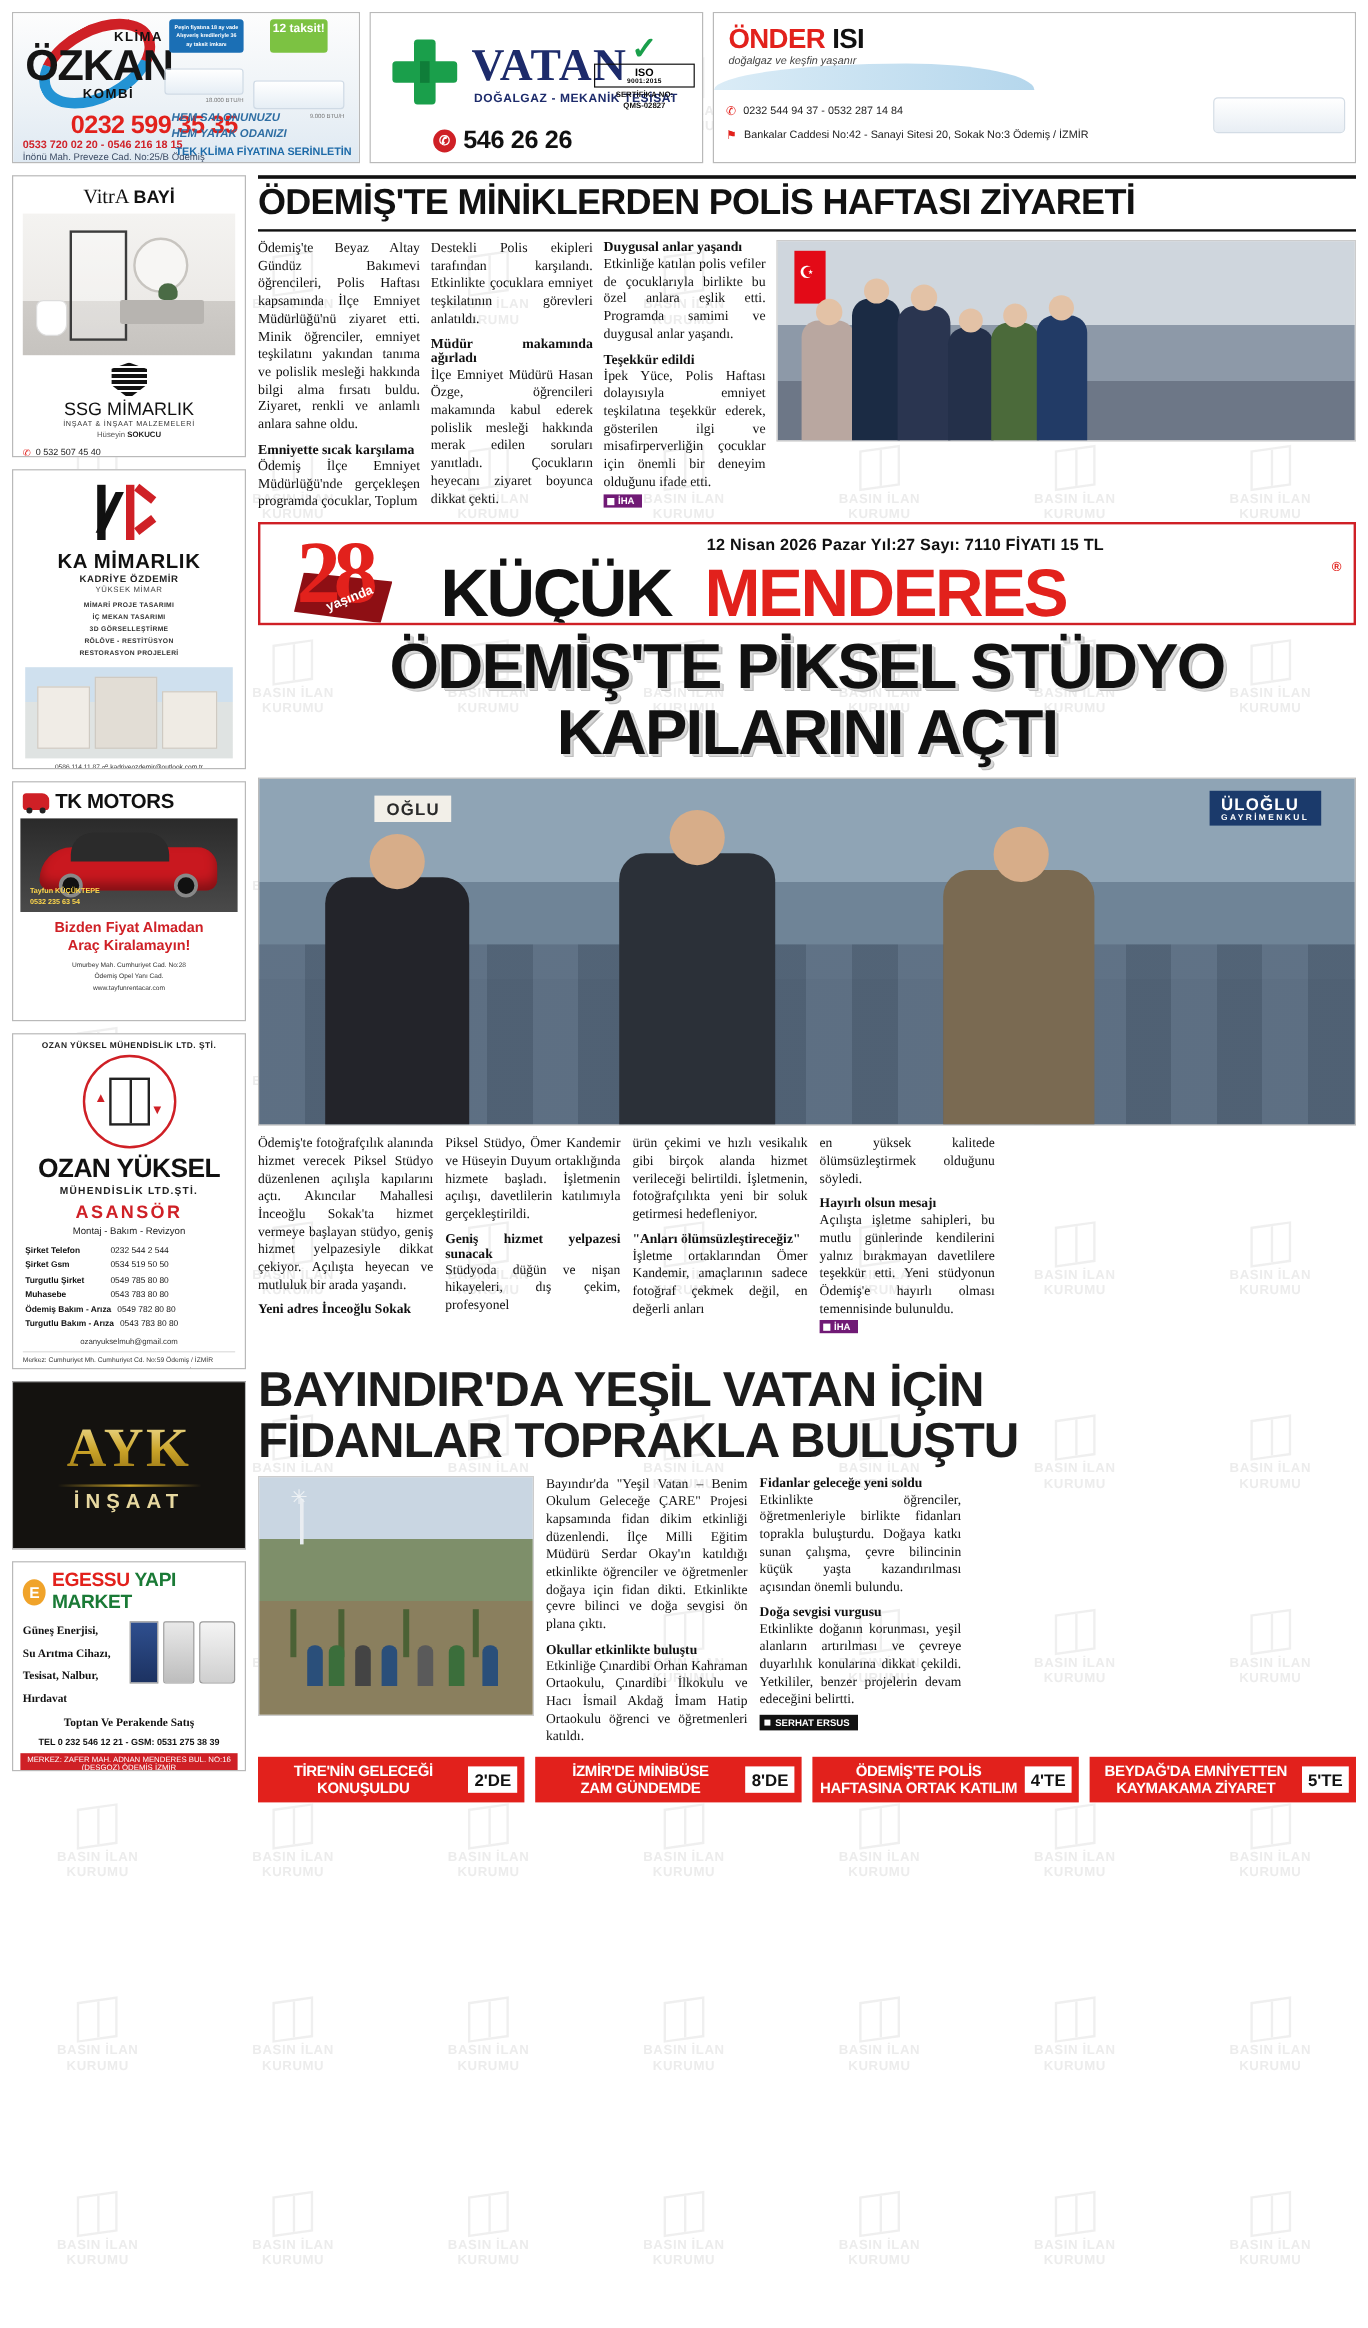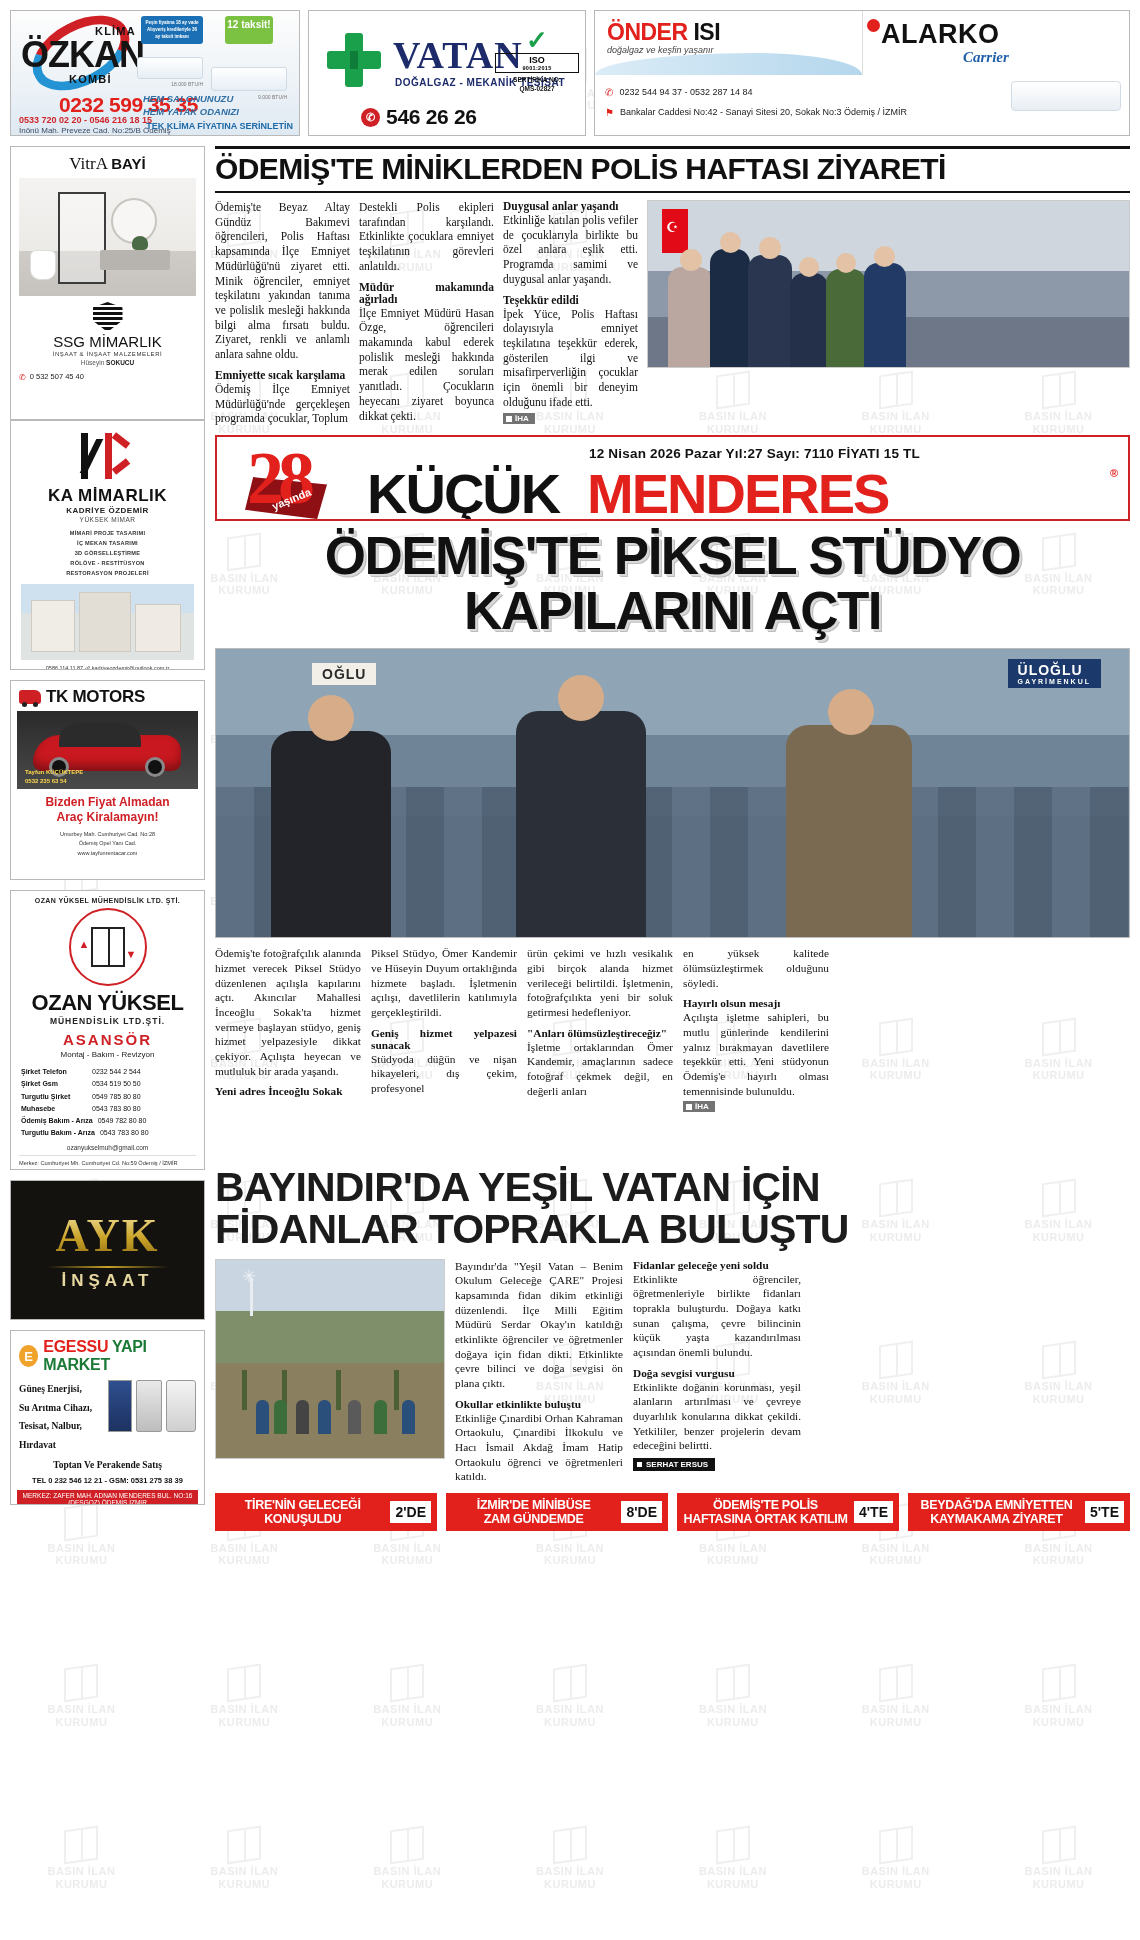--- a/index.html
+++ b/index.html
@@ -114,21 +114,21 @@
   .onder-l1{ top:76px; }
   .onder-l2{ top:96px; }
   .pin{ color:#e2211c; font-size:10px; }
 
   
   .main { display: flex; gap: 10px; margin-top: 10px; }
   .leftcol { width: 195px; flex: none; }
   .rightcol { flex: 1; }
 
   
-  .ad-ssg { height: 274px; }
+  .ad-ssg { height: 235px; margin-bottom: 10px; }
   .ssg-vitra{ text-align:center; padding:7px 0 4px; font:400 17px "Liberation Serif",serif; color:#111; }
   .ssg-vitra b{ font-family:"Liberation Sans",sans-serif; font-weight:900; font-size:15px; }
   .ssg-photo{ margin:0 8px; height:118px; background:
       linear-gradient(180deg,#f4f3f1 0%,#eceae7 62%,#cfccc8 62%,#c6c3bf 100%); position:relative; overflow:hidden; }
   .ssg-photo .mirror{ position:absolute; left:52%; top:20px; width:46px; height:46px; border-radius:50%; border:2px solid #c8c5c0; background:#f7f6f4; }
   .ssg-photo .vanity{ position:absolute; left:46%; top:72px; width:70px; height:20px; background:#b7b4b0; border-radius:2px; }
   .ssg-photo .glass{ position:absolute; left:22%; top:14px; width:48px; height:92px; border:2px solid #3c3c3c; background:rgba(255,255,255,.35); }
   .ssg-photo .wc{ position:absolute; left:6%; top:72px; width:26px; height:30px; background:#fff; border-radius:6px 6px 10px 10px; border:1px solid #ddd; }
   .ssg-photo .plant{ position:absolute; left:64%; top:58px; width:16px; height:14px; background:#4a6b45; border-radius:50% 50% 30% 30%; }
   .ssg-shield{ width:30px; height:30px; margin:6px auto 1px;
@@ -237,21 +237,21 @@
   .p-flag{ position:absolute; left:14px; top:8px; width:26px; height:44px; background:#e30a17; }
   .p-flag::after{ content:"☪"; position:absolute; left:4px; top:10px; color:#fff; font-size:14px; }
   .p-fig{ position:absolute; bottom:0; border-radius:14px 14px 0 0; }
   .p-f1{ left:20px; width:44px; height:100px; background:#b9a7a0; }
   .p-f2{ left:62px; width:40px; height:118px; background:#1b2b44; }
   .p-f3{ left:100px; width:44px; height:112px; background:#2a3550; }
   .p-f4{ left:142px; width:38px; height:94px; background:#24304a; }
   .p-f5{ left:178px; width:40px; height:98px; background:#4b6a3a; }
   .p-f6{ left:216px; width:42px; height:104px; background:#223b66; }
   .p-head{ position:absolute; border-radius:50%; background:#e3c2a6; }
-  .ihabadge{ display:inline-block; background:#737373; color:#fff; font:700 8px "Liberation Sans",sans-serif; padding:1px 6px 1px 12px; position:relative; }
+  .ihabadge{ display:inline-block; background:#701a75; color:#fff; font:700 8px "Liberation Sans",sans-serif; padding:1px 6px 1px 12px; position:relative; }
   .ihabadge::before{ content:""; position:absolute; left:3px; top:3px; width:6px; height:6px; background:#fff; }
 
   
   .masthead{ border:2px solid #cf2026; margin-top:9px; height:86px; position:relative; overflow:hidden; background:#fff; }
   .mh-dateline{ position:absolute; left:372px; top:9px; font:700 13.5px "Liberation Sans",sans-serif; color:#111; letter-spacing:.2px; }
   .mh-28{ position:absolute; left:30px; top:4px; font:900 74px "Liberation Serif",serif; color:#e2211c; letter-spacing:-6px; line-height:1; }
   .mh-yas{ position:absolute; left:54px; top:56px; font:700 11px "Liberation Sans",sans-serif; color:#fff; transform:rotate(-22deg); }
   .mh-yasbg{ position:absolute; left:28px; top:40px; width:82px; height:42px; background:#8e0f14;
              clip-path: polygon(10% 0,100% 18%,88% 100%,0 78%); }
   .mh-kucuk{ position:absolute; left:150px; top:24px; font:900 56px "Liberation Sans",sans-serif; color:#111; letter-spacing:-2px; }
@@ -786,27 +786,20 @@
 
     <div class="ad ad-onder">
       <div class="onder-inner"></div>
       <div class="onder-top">
         <div class="onder-left">
           <div class="onder-name">
             <em>ÖNDER</em><span> ISI</span>
           </div>
           <div class="onder-slog">doğalgaz ve keşfin yaşanır</div>
           <div class="onder-wave"></div>
-        </div>
-        <div class="onder-right">
-          <div style="position:relative;">
-            <div class="alarko">ALARKO</div>
-            <div class="alarko-dot" style="left:4px;"></div>
-          </div>
-          <div class="carrier">Carrier</div>
         </div>
       </div>
       <div class="onder-ac"></div>
       <div class="onder-line onder-l1">
         <span class="pin">✆</span>
         <span>0232 544 94 37 - 0532 287 14 84</span>
       </div>
       <div class="onder-line onder-l2">
         <span class="pin">⚑</span>
         <span>Bankalar Caddesi No:42 - Sanayi Sitesi 20, Sokak No:3 Ödemiş / İZMİR</span>

